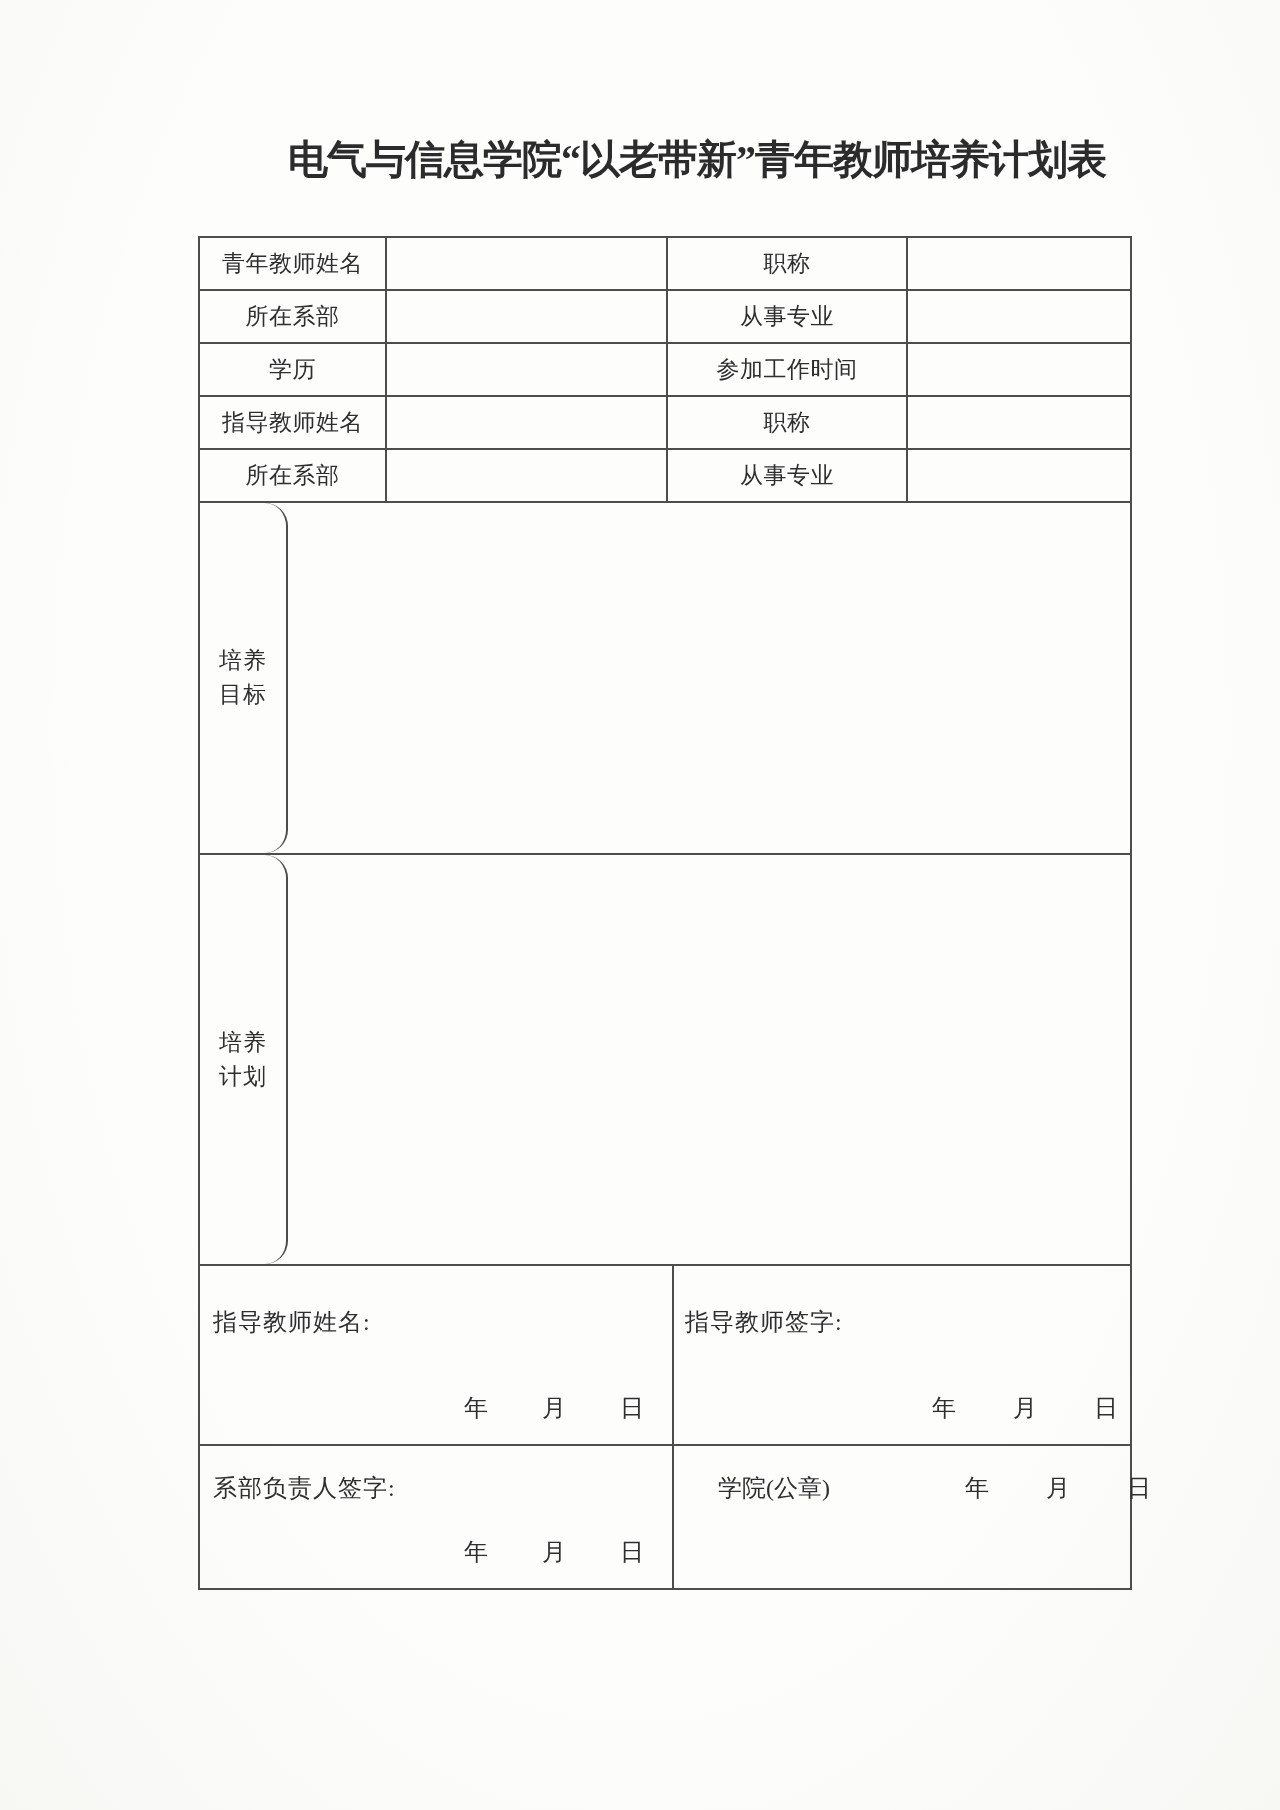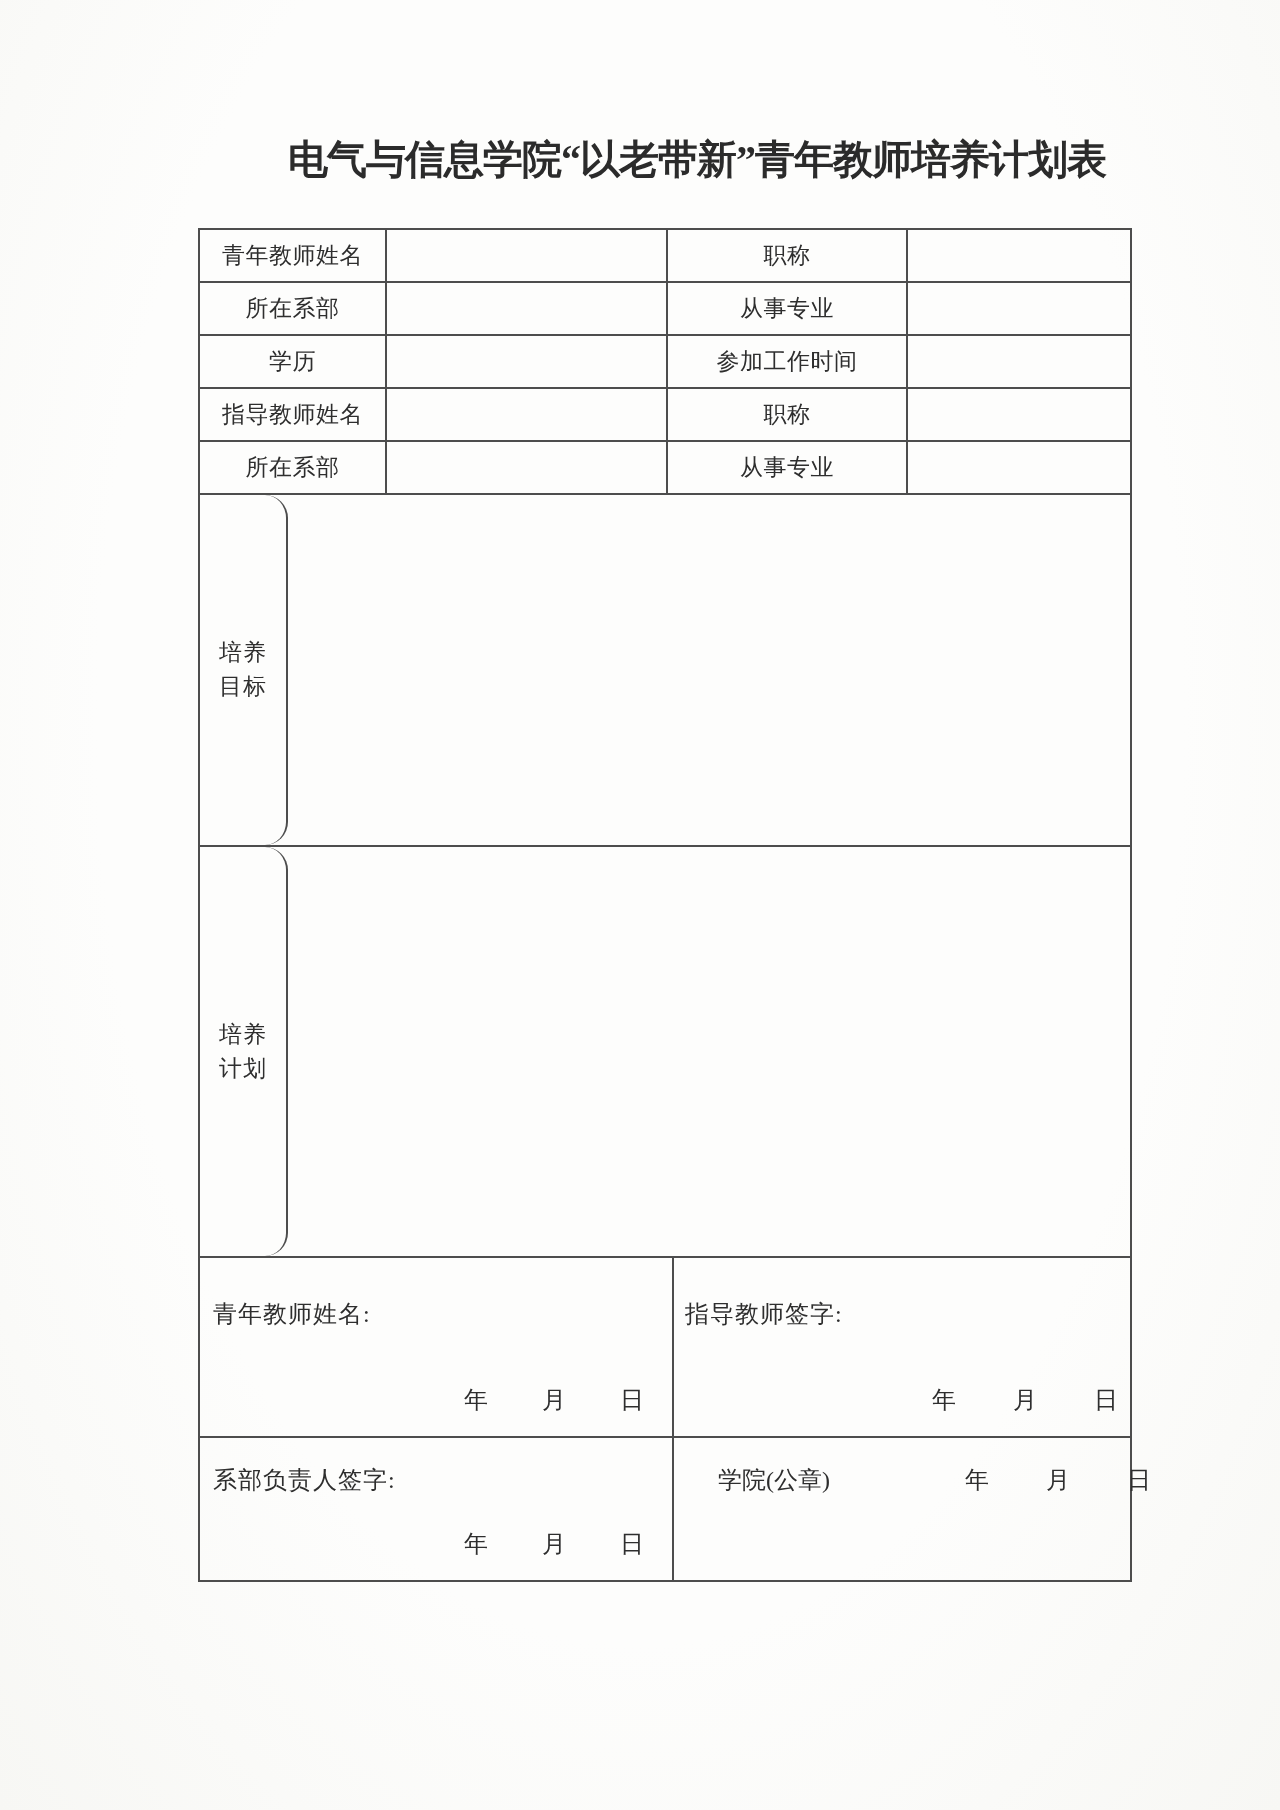--- a/index.html
+++ b/index.html
@@ -28,21 +28,21 @@
     font-size: 40px;
     line-height: 1.2;
     font-weight: 700;
     letter-spacing: -1px;
     white-space: nowrap;
     color: #2b2b2b;
   }
   .form-table {
     position: absolute;
     left: 198px;
-    top: 228px;
+    top: 236px;
     width: 934px;
     height: 1354px;
     box-sizing: border-box;
     border: 2px solid #4d4d4d;
     display: flex;
     flex-direction: column;
     background: transparent;
   }
   .row {
     display: flex;
@@ -177,21 +177,21 @@
     <div class="row plan-row">
       <div class="cell side-label">
         <span>培养</span>
         <span>计划</span>
       </div>
       <div class="cell big-content"></div>
     </div>
 
     <div class="row sig-row-1">
       <div class="cell sig-cell sig-left">
-        <div class="sig-label">青年教师姓名:</div>
+        <div class="sig-label">指导教师姓名:</div>
         <div class="date-line">
           <span>年</span>
           <span>月</span>
           <span>日</span>
         </div>
       </div>
       <div class="cell sig-cell sig-right">
         <div class="sig-label">指导教师签字:</div>
         <div class="date-line">
           <span>年</span>

